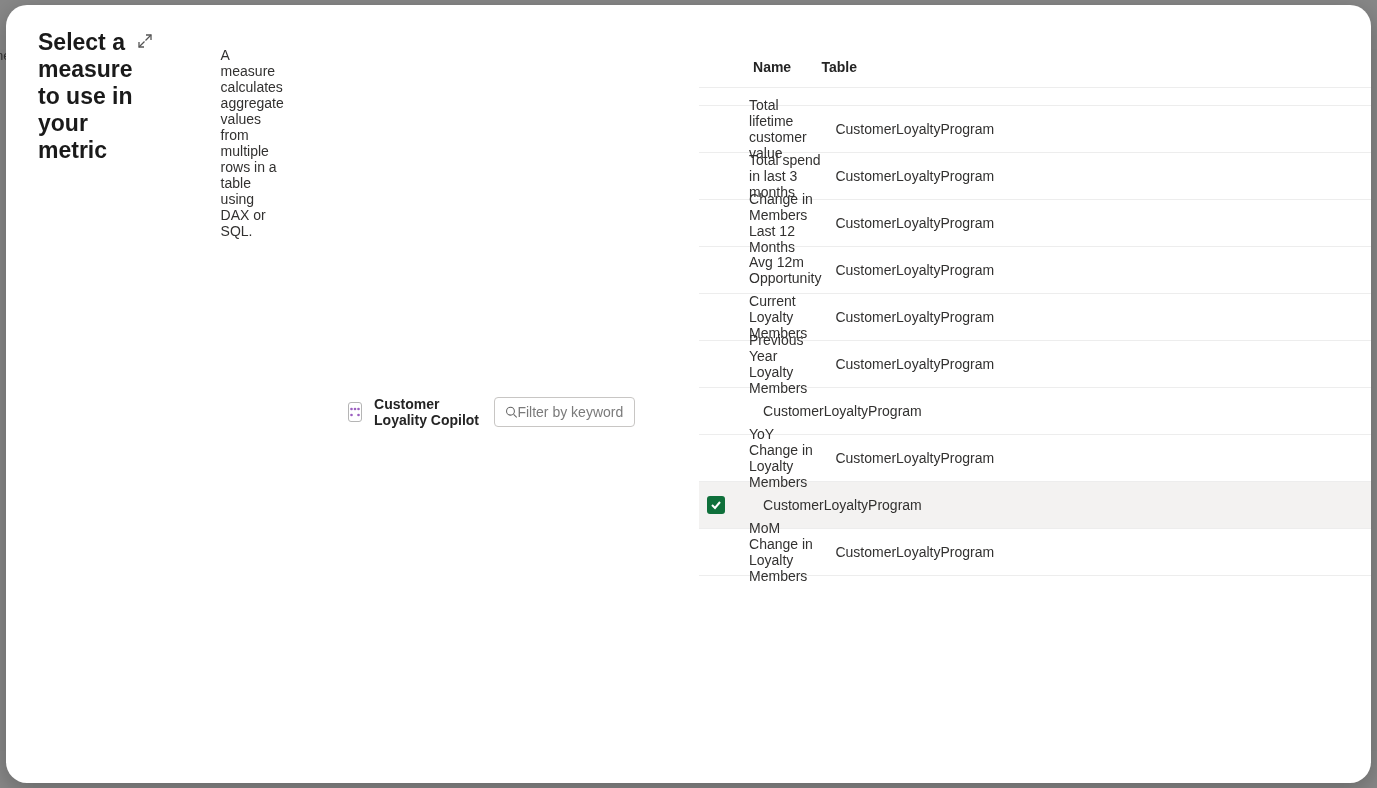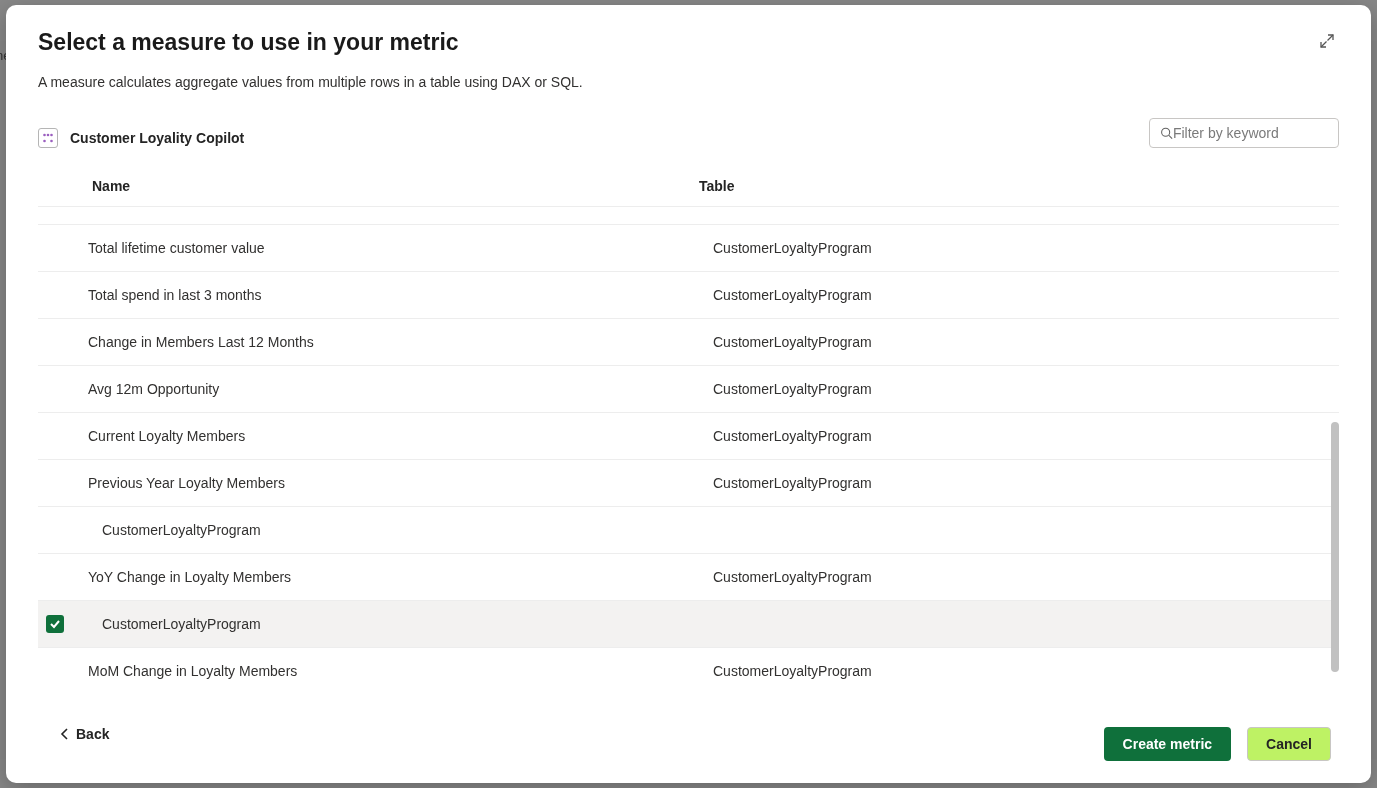--- a/index.html
+++ b/index.html
@@ -11,24 +11,24 @@
       overflow: hidden;
       position: relative;
     }
     .modal {
       position: absolute;
       top: 5px;
       left: 6px;
       right: 6px;
       bottom: 5px;
       background: #fff;
-      border-radius: 10px;
+      border-radius: 21px;
       box-shadow: 0 6px 24px rgba(0,0,0,0.25);
       display: flex;
-      flex-direction: column;
+      flex-direction: row;
       padding: 24px 0 16px 0;
       overflow: hidden;
     }
     .modal-header {
       display: flex;
       justify-content: space-between;
       align-items: flex-start;
       padding: 0 32px 0 32px;
     }
     .modal-title {
@@ -44,21 +44,21 @@
       color: #555;
     }
     .modal-subtitle {
       padding: 18px 32px 0 32px;
       font-size: 14px;
       color: #323130;
     }
     .toolbar-row {
       display: flex;
       justify-content: space-between;
-      align-items: flex-end;
+      align-items: center;
       padding: 28px 32px 0 32px;
     }
     .model-chip {
       display: flex;
       align-items: center;
       gap: 12px;
     }
     .model-icon {
       width: 20px;
       height: 20px;

